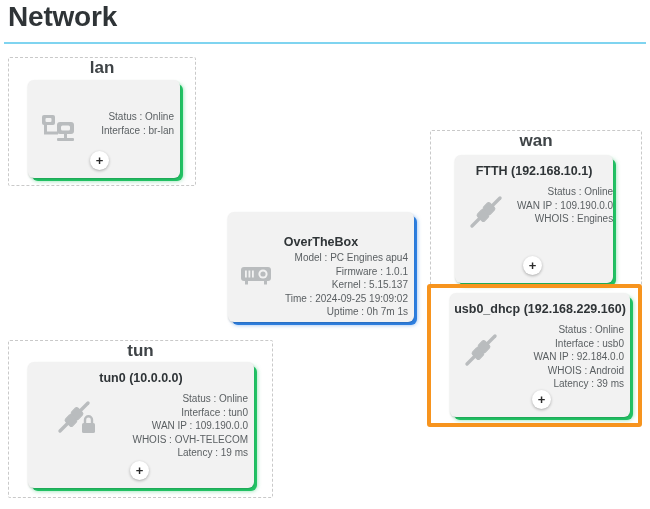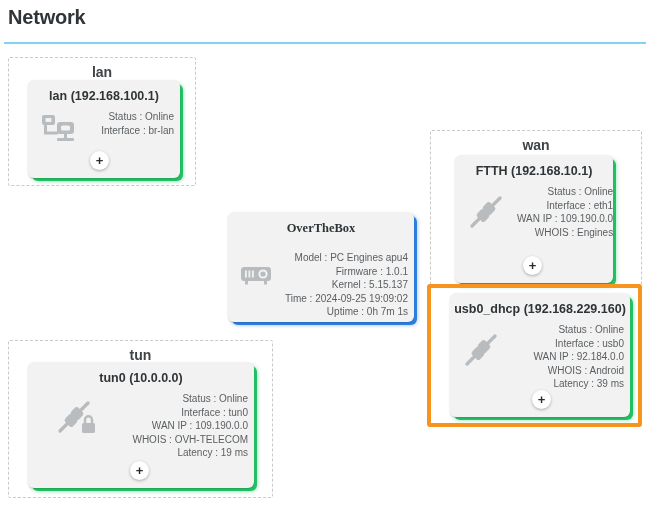--- a/index.html
+++ b/index.html
@@ -14,21 +14,21 @@
     color: #333;
     position: relative;
     overflow: hidden;
   }
 
   
   .page-title {
     position: absolute;
     left: 8px;
     top: 2px;
-    font-size: 20px;
+    font-size: 28px;
     font-weight: bold;
     color: #2f3437;
     letter-spacing: -0.2px;
     line-height: 30px;
   }
   .title-rule {
     position: absolute;
     left: 4px;
     top: 42px;
     width: 642px;
@@ -41,23 +41,23 @@
     position: absolute;
     border: 1px dashed #c9c9c9;
     border-radius: 2px;
     background: transparent;
     box-sizing: border-box;
   }
   .group-label {
     position: absolute;
     left: 0;
     right: 0;
-    top: 6px;
+    top: 0;
     text-align: center;
-    font-size: 14px;
+    font-size: 17px;
     font-weight: bold;
     color: #3f4447;
   }
 
   #group-lan   { left: 8px;   top: 57px;  width: 188px; height: 129px; }
   #group-wan   { left: 430px; top: 130px; width: 212px; height: 296px; }
   #group-tun   { left: 8px;   top: 340px; width: 265px; height: 158px; }
 
   
   .card {
@@ -142,21 +142,21 @@
     color: #2b2b2b;
     margin-top: -1px;
   }
 
   
   #card-lan  { left: 28px;  top: 80px;  width: 152px; height: 98px; }
   #card-lan  .plus-btn { left: 62px; bottom: 8px; }
   #card-lan  .card-props { padding-left: 2px; }
 
   #card-otb  { left: 228px; top: 212px; width: 186px; height: 110px; }
-  #card-otb  .card-title { top: 9px; font-family: Liberation Serif, serif; }
+  #card-otb  .card-title { top: 23px; }
   #card-otb  .card-body  { top: 27px; margin-top: 12px; }
   #card-otb  .card-icon  { width: 56px; flex: 0 0 56px; padding-top: 14px; }
 
   #card-ftth { left: 455px; top: 155px; width: 158px; height: 128px; }
   #card-ftth .plus-btn { left: 68px; bottom: 8px; }
   #card-ftth .card-icon { padding-top: 10px; }
 
   #card-usb  { left: 442px; top: 293px; width: 180px; height: 124px; margin-left: 8px; }
   #card-usb  .plus-btn { left: 82px; bottom: 8px; }
   #card-usb  .card-icon { padding-top: 10px; }
@@ -182,21 +182,20 @@
 <body>
 
 <div class="page-title">Network</div>
 <div class="title-rule"></div>
 
 <div class="group" id="group-lan">
   <div class="group-label">lan</div>
 </div>
 
 <div class="card accent-green" id="card-lan">
-  <div class="card-title">lan (192.168.100.1)</div>
   <div class="card-body">
     <div class="card-icon">
       <svg width="34" height="30" viewBox="0 0 34 30" aria-hidden="true">
         <g fill="#b9bcbe">
           <rect x="0" y="1" width="13" height="10" rx="2"></rect>
           <rect x="3.5" y="4" width="6" height="4" rx="1" fill="#f2f2f2"></rect>
           <rect x="15" y="8" width="17" height="12" rx="3"></rect>
           <rect x="19" y="11.5" width="9" height="5" rx="1.5" fill="#f2f2f2"></rect>
           <rect x="22" y="20" width="3" height="4"></rect>
           <rect x="15" y="24" width="17" height="3" rx="1"></rect>
@@ -254,21 +253,20 @@
         <g stroke="#b9bcbe" fill="#b9bcbe">
           <path d="M3 31 L11 23" stroke-width="3.4" stroke-linecap="round"></path>
           <path d="M31 3 L23 11" stroke-width="3.4" stroke-linecap="round"></path>
           <rect x="9.5" y="15.5" width="9" height="10" rx="2" transform="rotate(-45 14 20.5)"></rect>
           <rect x="15.5" y="8.5" width="9" height="10" rx="2" transform="rotate(-45 20 13.5)"></rect>
         </g>
       </svg>
     </div>
     <div class="card-props">
       <div>Status : Online</div>
-      <div>Interface : eth1</div>
       <div>WAN IP : 109.190.0.0</div>
       <div>WHOIS : Engines</div>
     </div>
   </div>
   <div class="plus-btn">
     <span>+</span>
   </div>
 </div>
 
 <div class="card accent-green" id="card-usb">

